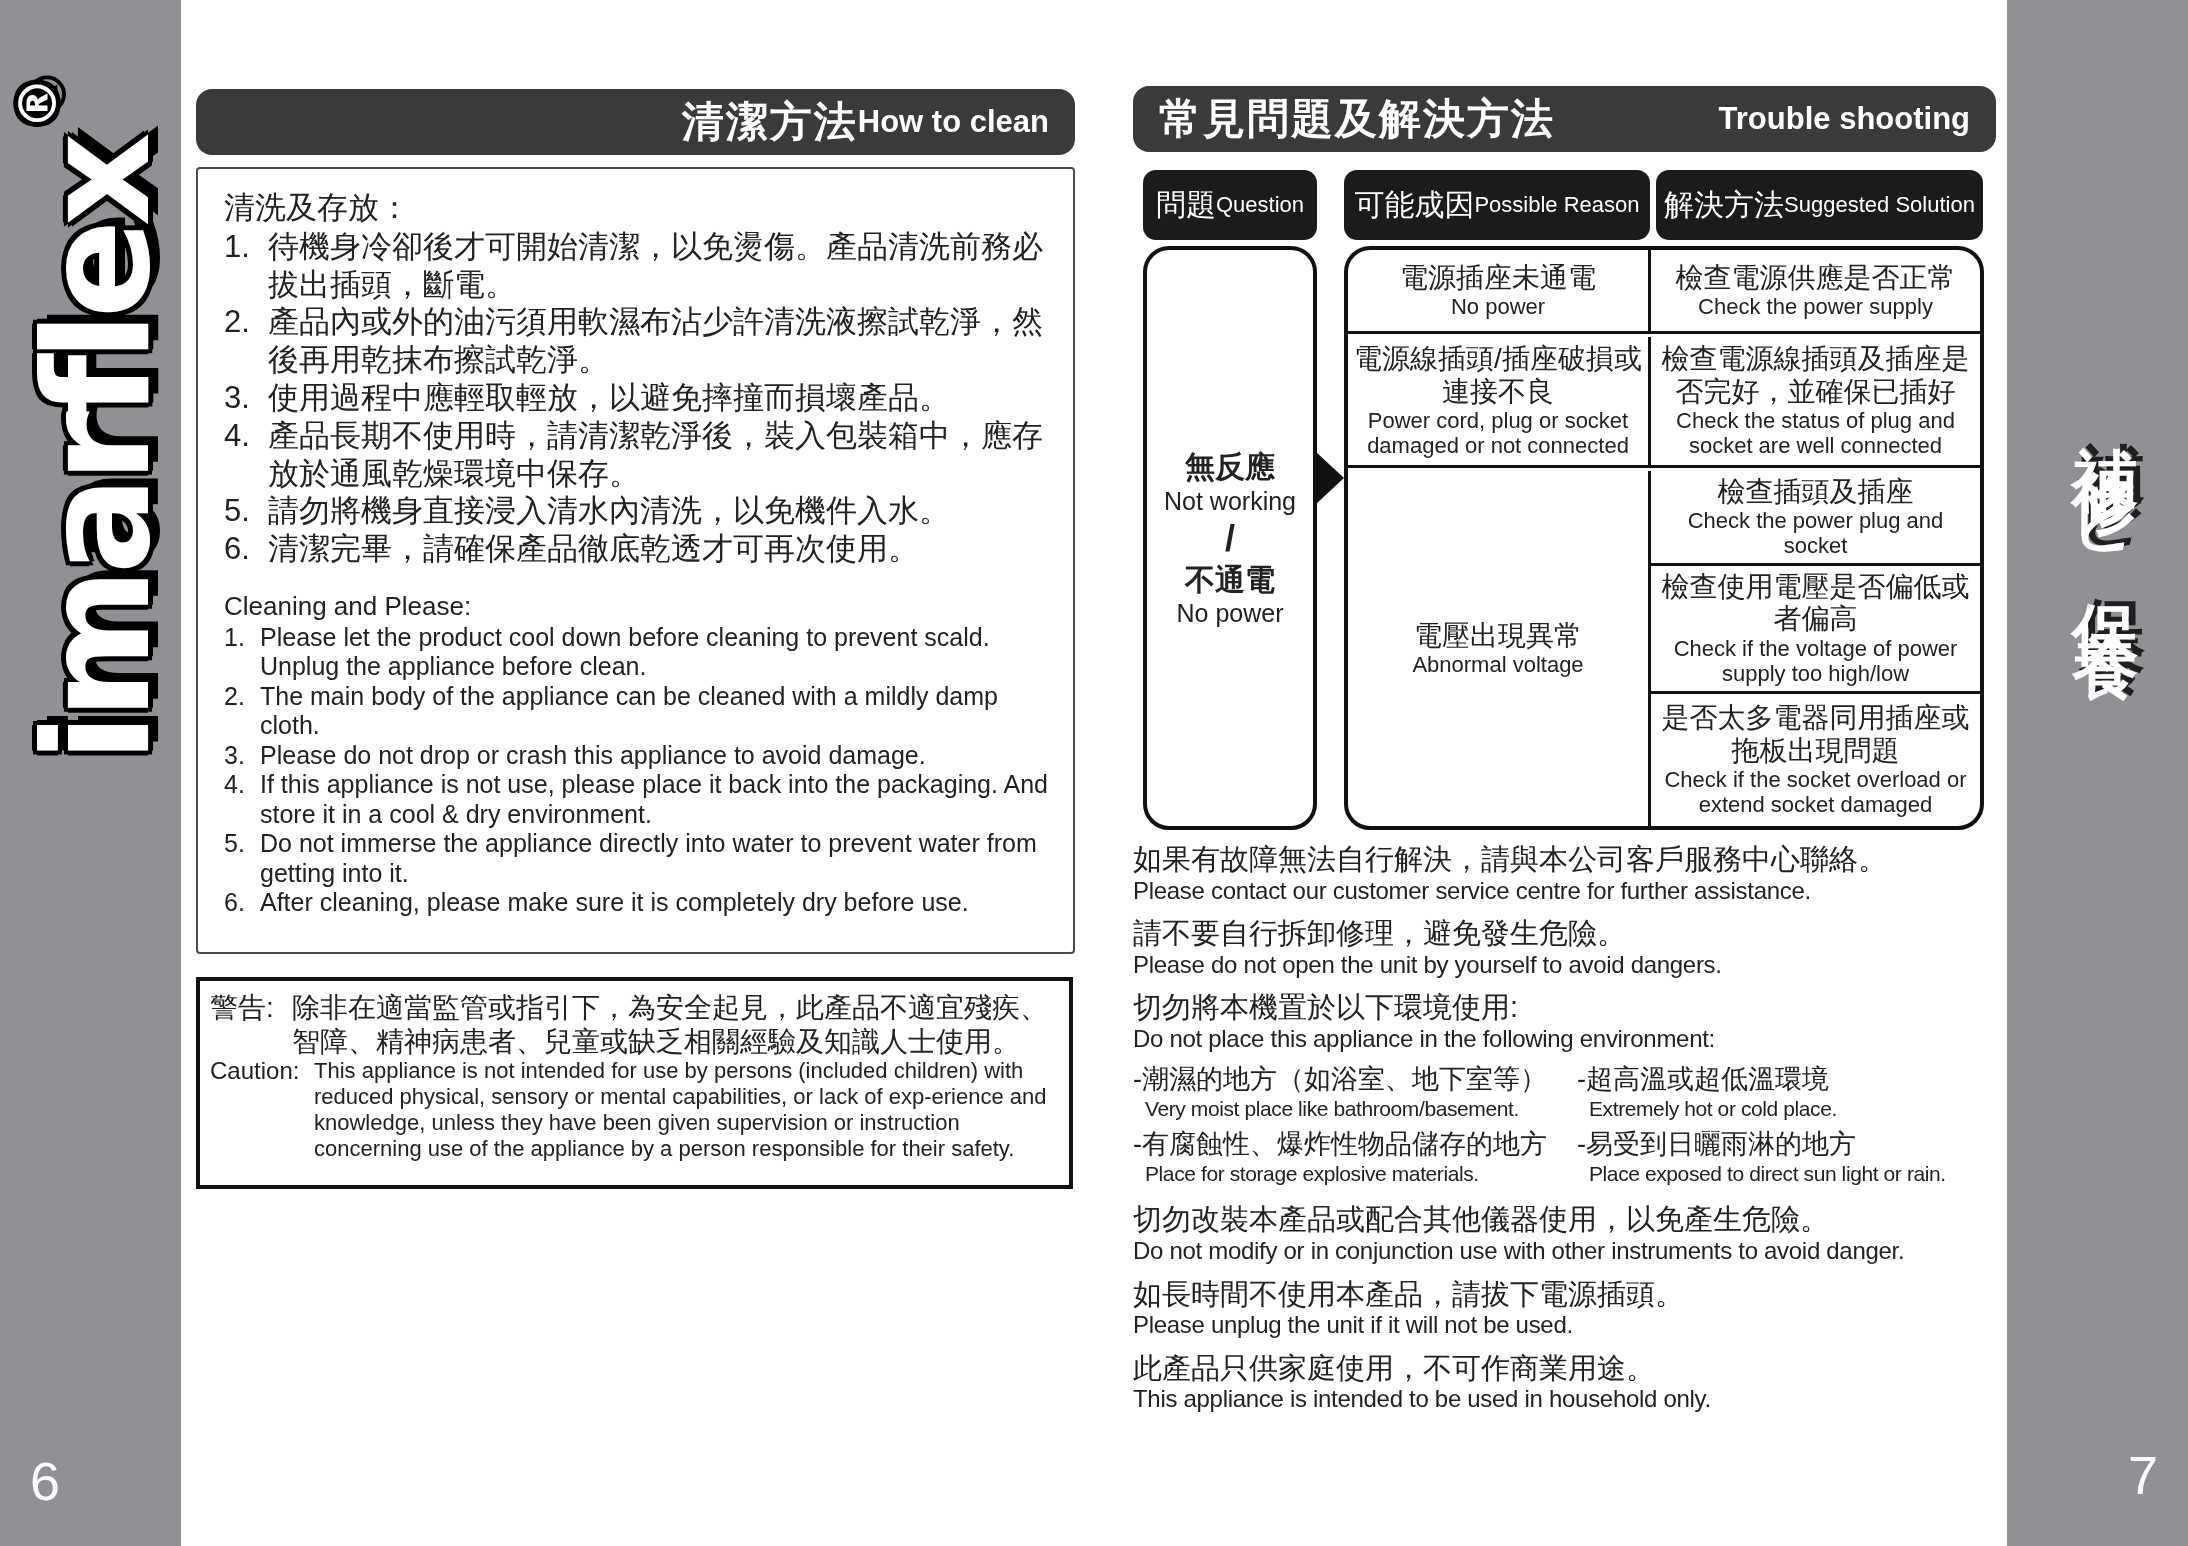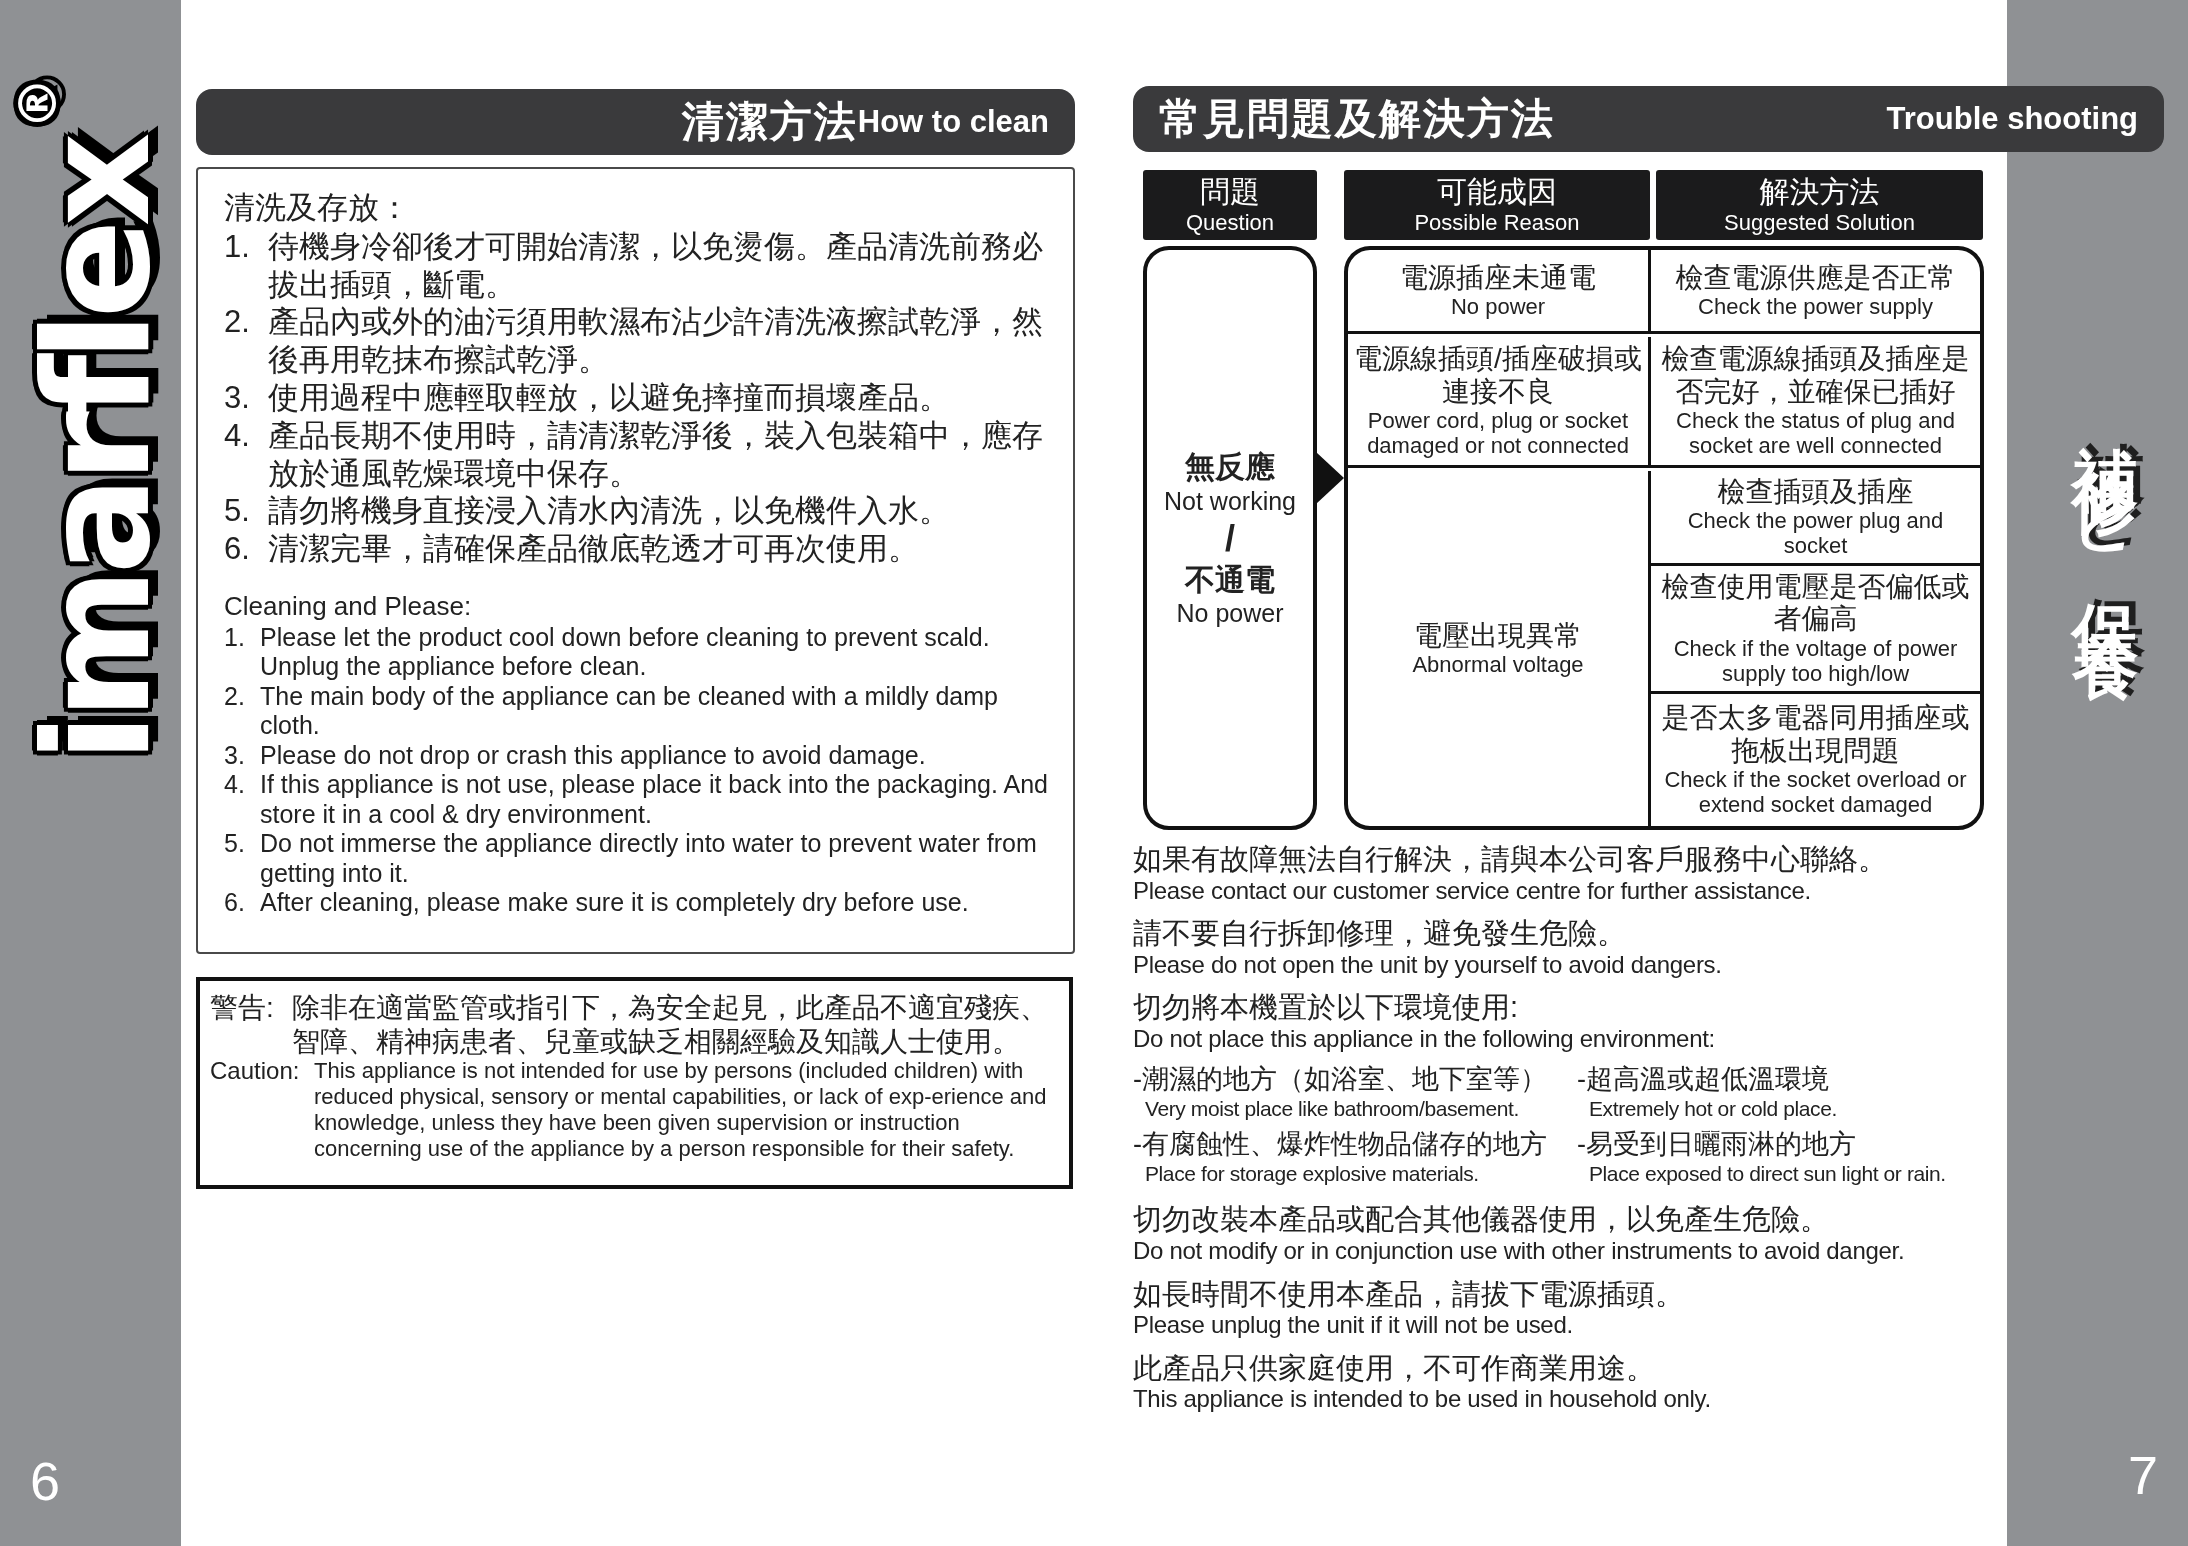--- a/index.html
+++ b/index.html
@@ -22,21 +22,21 @@
   .brand-reg{font-size:52px;letter-spacing:0;vertical-align:92px;margin-left:10px;font-weight:bold;}
 
   .vlabel{position:absolute;right:38px;top:392px;writing-mode:vertical-rl;text-orientation:upright;
     font-size:66px;font-weight:bold;color:#fff;letter-spacing:28px;
     text-shadow:7px -5px 0 #1f1f1f;font-family:"DejaVu Sans",sans-serif;}
 
   
   .hdr{position:absolute;height:66px;background:#3a3a3c;border-radius:16px;display:flex;
        align-items:center;justify-content:space-between;padding:0 26px;box-sizing:border-box;color:#fff;}
   #hdr-left{left:196px;top:89px;width:879px;justify-content:flex-end;}
-  #hdr-right{left:1133px;top:86px;width:1031px;}
+  #hdr-right{left:1133px;top:86px;width:863px;}
   .hdr-zh{font-size:42px;font-weight:bold;letter-spacing:2px;}
   .hdr-en{font-size:31px;font-weight:bold;}
 
   
   #clean-box{position:absolute;left:196px;top:167px;width:879px;height:787px;border:2px solid #4a4a4a;
              border-radius:4px;box-sizing:border-box;padding:20px 14px 0 26px;overflow:hidden;}
   .zh-title{font-size:31px;line-height:1.25;}
   .li{display:flex;font-size:31px;line-height:1.22;}
   .li .li-num{width:44px;flex:none;}
   .li .li-body{flex:1;}
@@ -49,22 +49,22 @@
   
   #warn-box{position:absolute;left:196px;top:977px;width:877px;min-height:212px;border:4px solid #111;
             box-sizing:border-box;padding:10px 10px 8px 10px;}
   .warn-row{display:flex;}
   .warn-label-zh{flex:none;width:82px;font-size:28px;line-height:1.2;}
   .warn-text-zh{flex:1;font-size:28px;line-height:1.2;}
   .warn-label-en{flex:none;width:104px;font-size:24px;line-height:1.12;}
   .warn-text-en{flex:1;font-size:22px;line-height:1.18;}
 
   
-  .thead{position:absolute;height:70px;background:#1b1b1c;color:#fff;display:flex;flex-direction:column;
-         align-items:center;justify-content:center;box-sizing:border-box;text-align:center;border-radius:3px;}
+  .thead{position:absolute;height:70px;background:#1b1b1c;color:#fff;display:flex;flex-direction:row;
+         align-items:center;justify-content:center;box-sizing:border-box;text-align:center;border-radius:13px;}
   #th-q{left:1143px;top:170px;width:174px;}
   #th-r{left:1344px;top:170px;width:306px;}
   #th-s{left:1656px;top:170px;width:327px;}
   .th-zh{font-size:30px;line-height:1.15;}
   .th-en{font-size:22px;line-height:1.15;}
 
   
   #q-box{position:absolute;left:1143px;top:246px;width:174px;height:584px;border:4px solid #111;
          border-radius:26px;box-sizing:border-box;display:flex;flex-direction:column;align-items:center;
          justify-content:center;text-align:center;}

